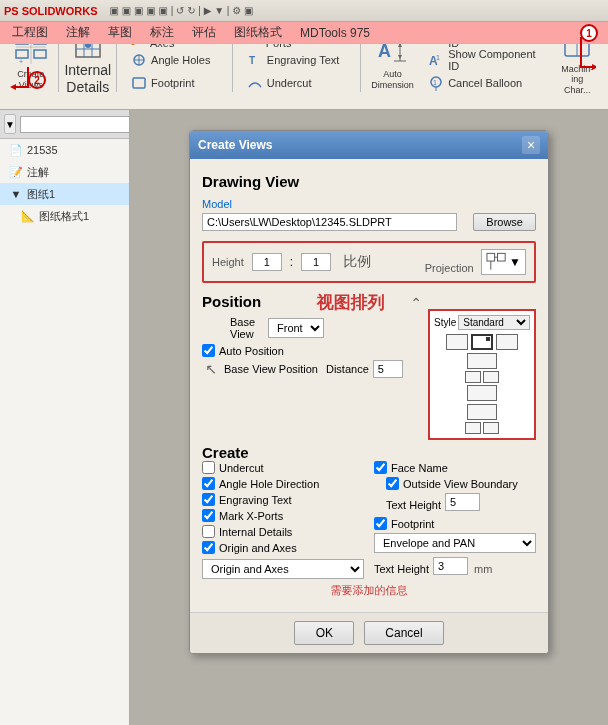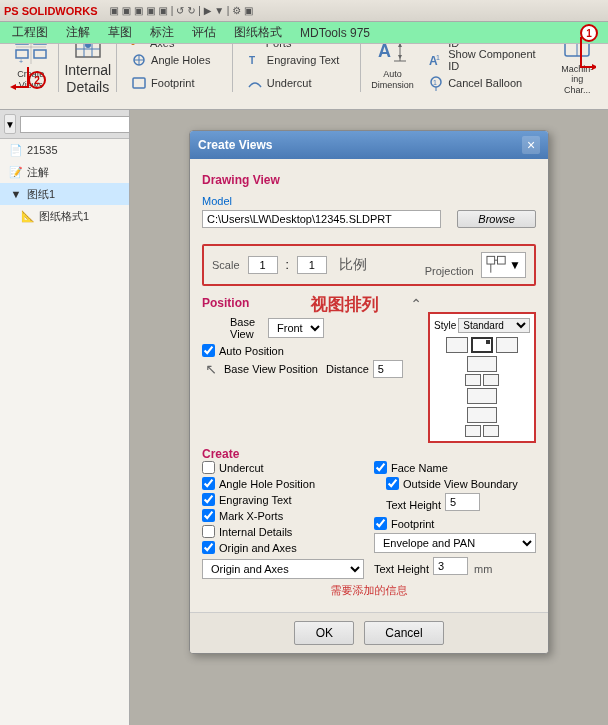--- a/index.html
+++ b/index.html
@@ -33,24 +33,24 @@
     .main-area { position: absolute; left: 130px; top: 110px; right: 0; bottom: 0; background: #c8c4bc; overflow: hidden; }
 
     
     .dialog-overlay { position: absolute; top: 0; left: 0; right: 0; bottom: 0; background: rgba(0,0,0,0.1); display: flex; align-items: flex-start; justify-content: center; padding-top: 20px; }
     .dialog { background: #f0ece4; border: 1px solid #888; border-radius: 4px; width: 360px; box-shadow: 3px 3px 8px rgba(0,0,0,0.3); }
     .dialog-title-bar { background: linear-gradient(to bottom, #6b9bd2, #4a7ab5); padding: 5px 8px; display: flex; align-items: center; justify-content: space-between; border-radius: 3px 3px 0 0; }
     .dialog-title { color: white; font-size: 12px; font-weight: bold; }
     .dialog-close { color: white; cursor: pointer; font-size: 14px; width: 18px; height: 18px; display: flex; align-items: center; justify-content: center; background: rgba(255,255,255,0.2); border-radius: 2px; }
     .dialog-body { padding: 10px 12px; }
     .section-label-blue { font-size: 11px; color: #0066cc; margin-bottom: 3px; margin-top: 8px; }
-    .section-title { font-size: 12px; font-weight: bold; color: #be185d; margin-bottom: 6px; margin-top: 4px; }
-    .model-row { display: flex; align-items: flex-end; gap: 16px; margin-bottom: 16px; }
+    .section-title { font-size: 15px; font-weight: bold; color: #000000; margin-bottom: 6px; margin-top: 4px; }
+    .model-row { display: flex; align-items: flex-end; gap: 16px; margin-bottom: 10px; }
     .model-input { flex: 1; border: 1px solid #aaa; padding: 2px 4px; font-size: 11px; background: white; }
-    .browse-btn { padding: 2px 20px; font-size: 11px; background: linear-gradient(to bottom, #f0f0f0, #ddd); border: 1px solid #999; cursor: pointer; border-radius: 2px; font-style: italic; }
+    .browse-btn { padding: 2px 12px; font-size: 11px; background: linear-gradient(to bottom, #f0f0f0, #ddd); border: 1px solid #999; cursor: pointer; border-radius: 2px; }
     .scale-projection-row { border: 2px solid #cc3333; padding: 6px 8px; margin-bottom: 6px; display: flex; align-items: center; gap: 8px; border-radius: 2px; }
     .scale-group { display: flex; align-items: center; gap: 4px; }
     .scale-label { font-size: 11px; color: #555; }
     .scale-input { width: 30px; border: 1px solid #aaa; padding: 2px 4px; font-size: 11px; text-align: center; background: white; }
     .scale-colon { font-size: 12px; }
     .ratio-label { font-size: 14px; color: #555; margin: 0 4px; }
     .projection-label { font-size: 11px; color: #555; }
     .projection-btn { width: 45px; height: 26px; border: 1px solid #aaa; background: white; display: flex; align-items: center; justify-content: center; cursor: pointer; gap: 2px; }
     .position-header { display: flex; align-items: center; justify-content: space-between; }
     .expand-btn { cursor: pointer; color: #666; font-size: 14px; }
@@ -255,21 +255,21 @@
           <line x1="4" y1="12" x2="28" y2="12" stroke="#4a7ab5" stroke-width="1"></line>
           <line x1="16" y1="6" x2="16" y2="26" stroke="#4a7ab5" stroke-width="1"></line>
         </svg>
       </div>
       <span class="label" style="font-size:9px;">Machin-<br>ing<br>Char...</span>
       <div class="badge" style="position:absolute; top:1px; right:2px;">1</div>
     </div>
   </div>
 </div>
 
-<div class="menu-bar" style="position:absolute; top:22px; left:0; right:0; height:22px; background:#86efac; border-bottom:1px solid #bbb; display:flex; align-items:center; z-index:5;">
+<div class="menu-bar" style="position:absolute; top:22px; left:0; right:0; height:22px; background:#fca5a5; border-bottom:1px solid #bbb; display:flex; align-items:center; z-index:5;">
   <span class="menu-item">工程图</span>
   <span class="menu-item">注解</span>
   <span class="menu-item">草图</span>
   <span class="menu-item">标注</span>
   <span class="menu-item">评估</span>
   <span class="menu-item">图纸格式</span>
   <span class="menu-item">MDTools 975</span>
 </div>
 
 <div class="left-panel">
@@ -309,21 +309,21 @@
 
         <div class="section-title">Drawing View</div>
         <div class="section-label-blue">Model</div>
         <div class="model-row">
           <input class="model-input" type="text" value="C:\Users\LW\Desktop\12345.SLDPRT" style="">
           <button class="browse-btn">Browse</button>
         </div>
 
         <div class="scale-projection-row">
           <div class="scale-group">
-            <span class="scale-label">Scale</span>
+            <span class="scale-label">Height</span>
           </div>
           <input class="scale-input" type="text" value="1" style="">
           <span class="scale-colon">:</span>
           <input class="scale-input" type="text" value="1" style="">
           <span class="ratio-label">比例</span>
           <div style="margin-left:auto;">
             <span class="projection-label">Projection</span>
             <div class="projection-btn" style="display:inline-flex; margin-left:4px; border:1px solid #aaa; background:white; padding:2px 4px; cursor:pointer; align-items:center; gap:2px;">
               <svg width="22" height="20" viewBox="0 0 22 20">
                 <rect x="1" y="1" width="8" height="8" fill="none" stroke="#555" stroke-width="1"></rect>
@@ -406,21 +406,21 @@
         <div style="margin-top:4px;">
           <span class="section-title">Create</span>
           <div class="display-section">
             <div class="display-left">
               <div class="checkbox-row">
                 <input type="checkbox" style="">
                 <span>Undercut</span>
               </div>
               <div class="checkbox-row">
                 <input type="checkbox" checked="" style="">
-                <span>Angle Hole Position</span>
+                <span>Angle Hole Direction</span>
               </div>
               <div class="checkbox-row">
                 <input type="checkbox" checked="" style="">
                 <span>Engraving Text</span>
               </div>
               <div class="checkbox-row">
                 <input type="checkbox" checked="" style="">
                 <span>Mark X-Ports</span>
               </div>
               <div class="checkbox-row">

